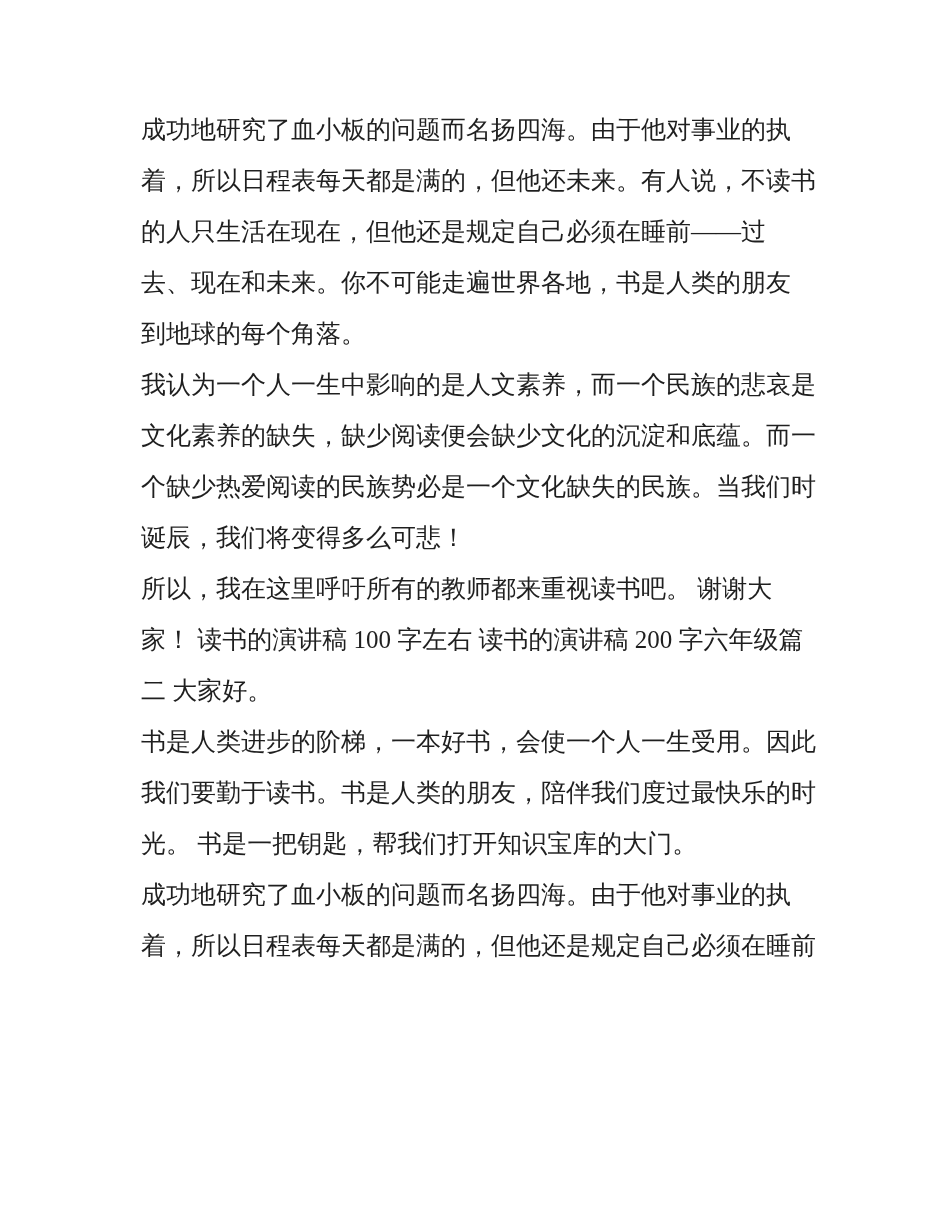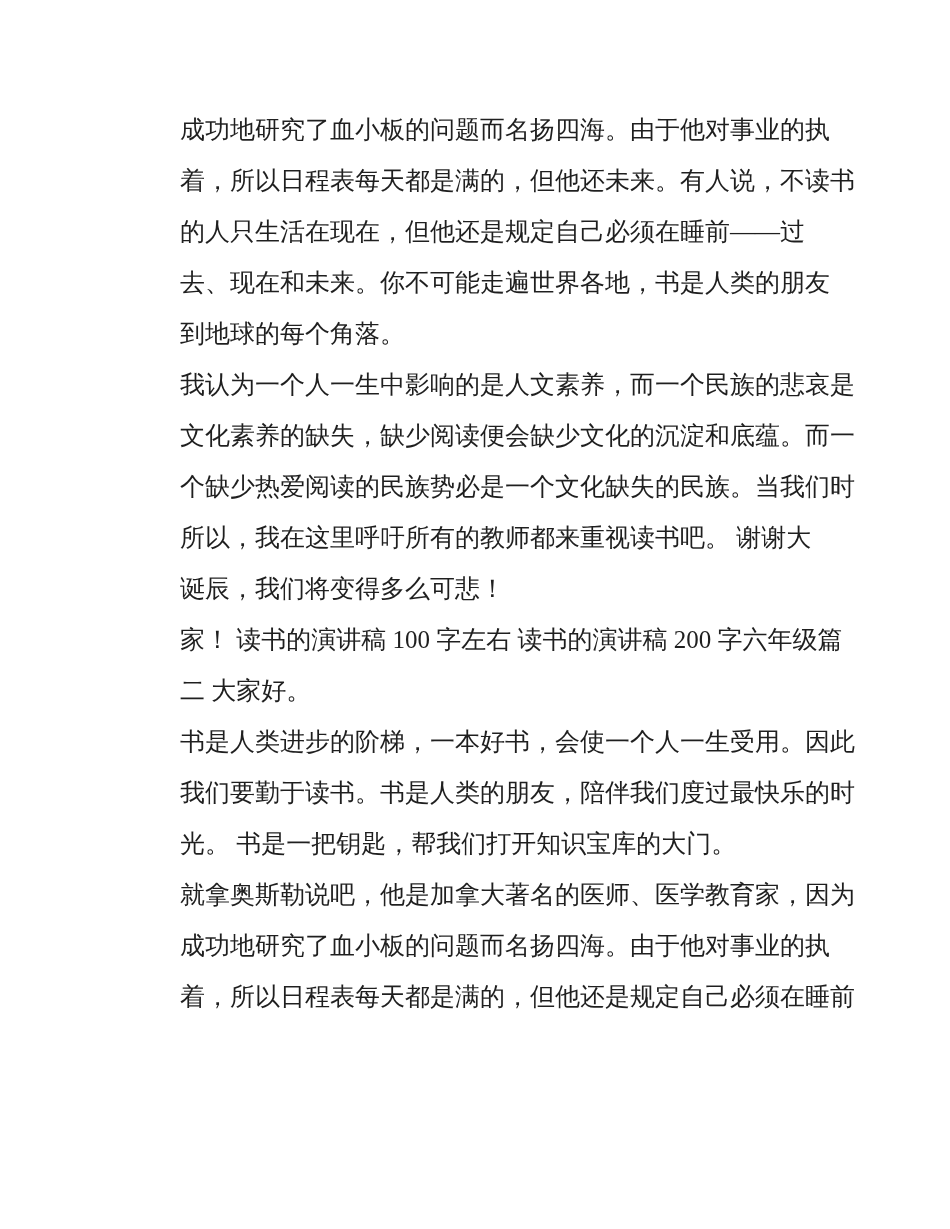--- a/index.html
+++ b/index.html
@@ -18,21 +18,20 @@
     height: 1229px;
     background: #ffffff;
     overflow: hidden;
   }
   .text-block {
     position: absolute;
     left: 141px;
     top: 104px;
     width: 700px;
     color: #1f1f1f;
-    margin-left: 39px;
   }
   .text-line {
     height: 51px;
     line-height: 51px;
     font-size: 25px;
     white-space: nowrap;
     letter-spacing: 0px;
     -webkit-font-smoothing: antialiased;
   }
 </style>
@@ -42,24 +41,23 @@
 <div class="page">
   <div class="text-block">
       <div class="text-line">成功地研究了血小板的问题而名扬四海。由于他对事业的执</div>
       <div class="text-line">着，所以日程表每天都是满的，但他还未来。有人说，不读书</div>
       <div class="text-line">的人只生活在现在，但他还是规定自己必须在睡前——过</div>
       <div class="text-line">去、现在和未来。你不可能走遍世界各地，书是人类的朋友</div>
       <div class="text-line">到地球的每个角落。</div>
       <div class="text-line">我认为一个人一生中影响的是人文素养，而一个民族的悲哀是</div>
       <div class="text-line">文化素养的缺失，缺少阅读便会缺少文化的沉淀和底蕴。而一</div>
       <div class="text-line">个缺少热爱阅读的民族势必是一个文化缺失的民族。当我们时</div>
+      <div class="text-line">诞辰，我们将变得多么可悲！</div>
       <div class="text-line">所以，我在这里呼吁所有的教师都来重视读书吧。 谢谢大</div>
-      <div class="text-line">诞辰，我们将变得多么可悲！</div>
       <div class="text-line">家！ 读书的演讲稿 100 字左右 读书的演讲稿 200 字六年级篇</div>
       <div class="text-line">二 大家好。</div>
       <div class="text-line">书是人类进步的阶梯，一本好书，会使一个人一生受用。因此</div>
       <div class="text-line">我们要勤于读书。书是人类的朋友，陪伴我们度过最快乐的时</div>
       <div class="text-line">光。 书是一把钥匙，帮我们打开知识宝库的大门。</div>
-      <div class="text-line">就拿奥斯勒说吧，他是加拿大著名的医师、医学教育家，因为</div>
       <div class="text-line">成功地研究了血小板的问题而名扬四海。由于他对事业的执</div>
       <div class="text-line">着，所以日程表每天都是满的，但他还是规定自己必须在睡前</div>
     </div>
 </div>
 
 </body></html>

